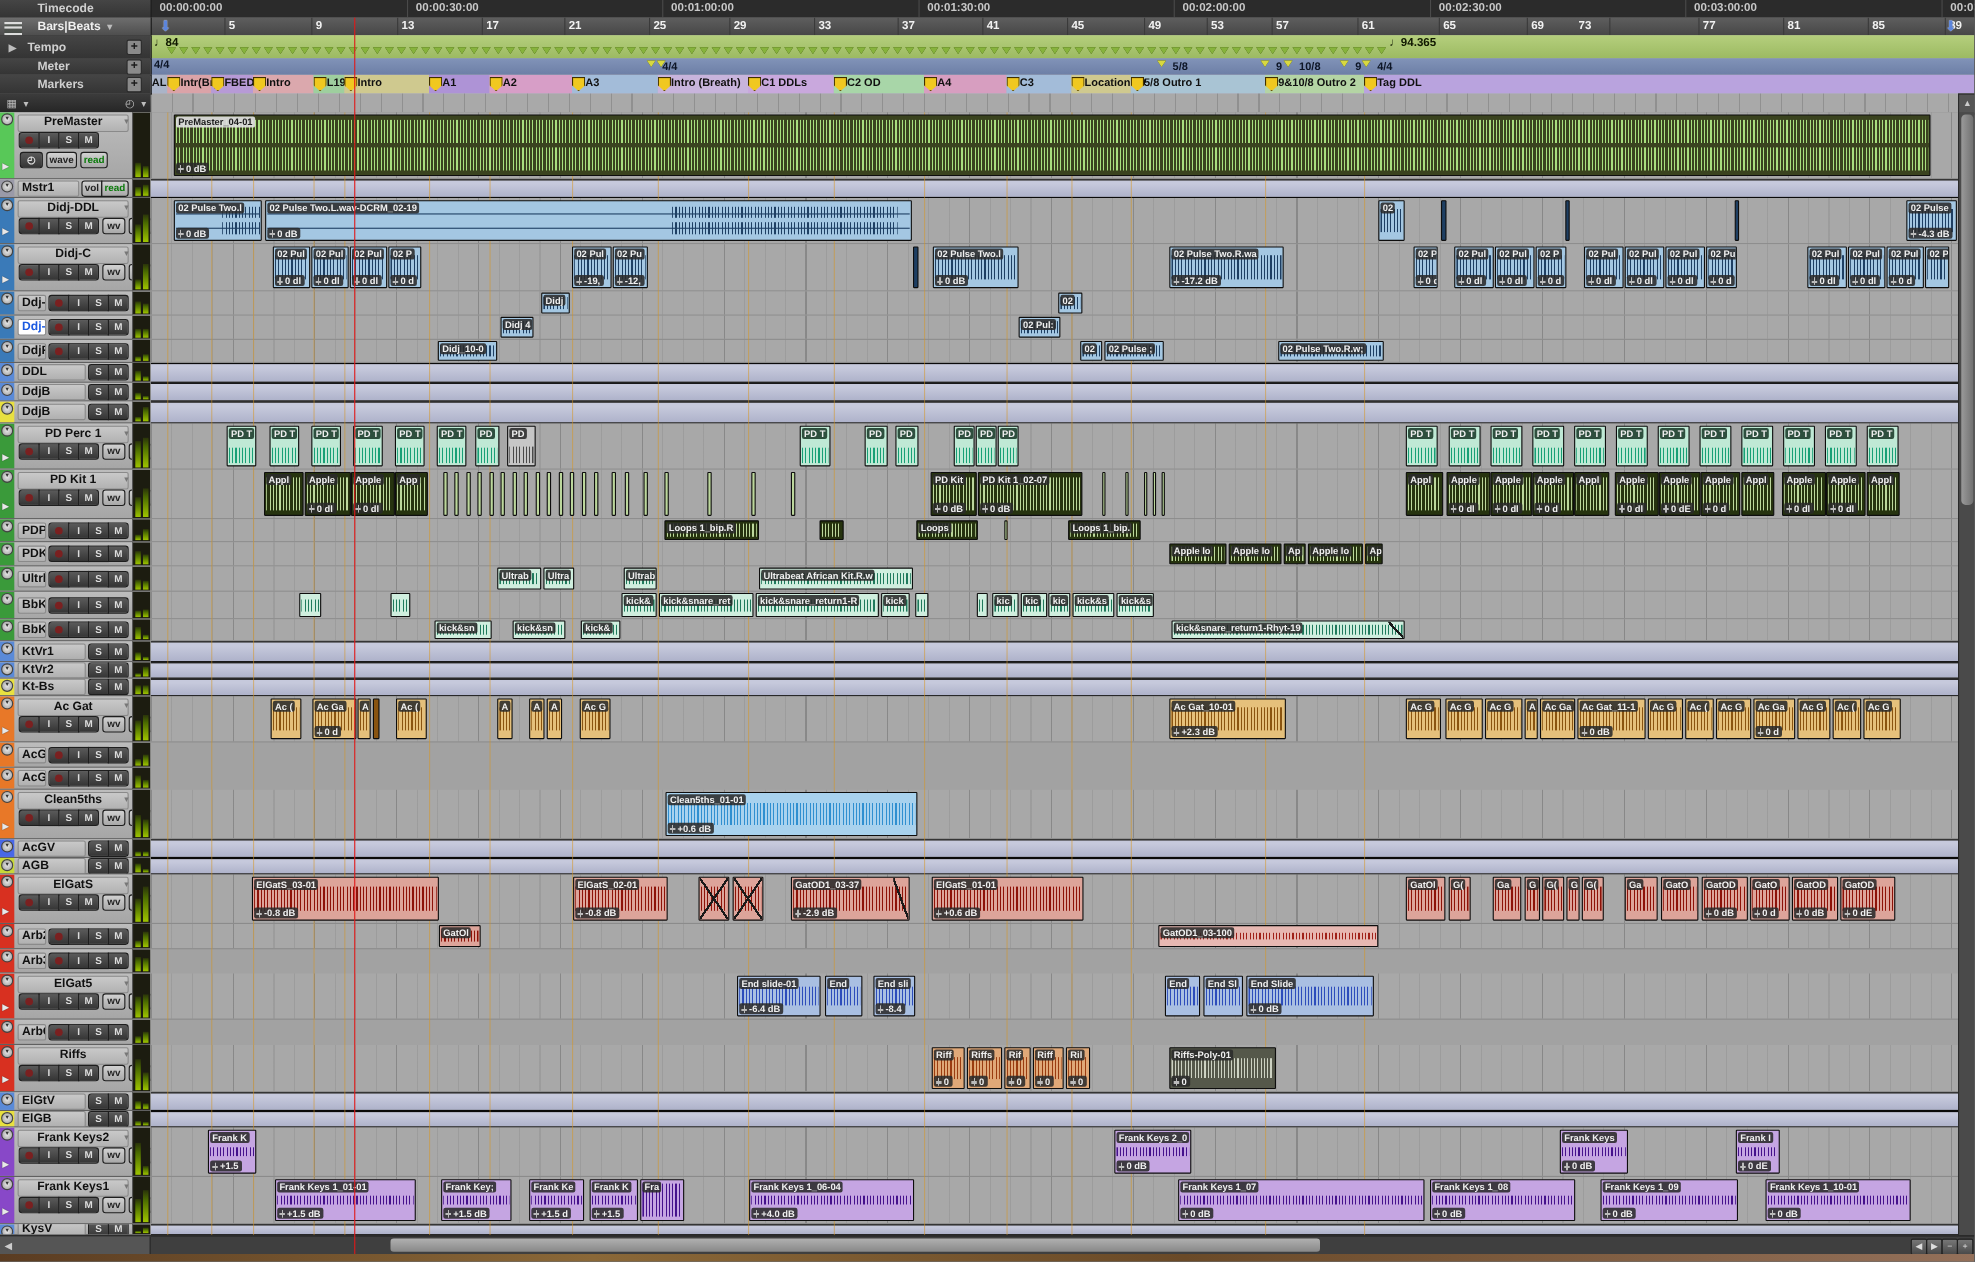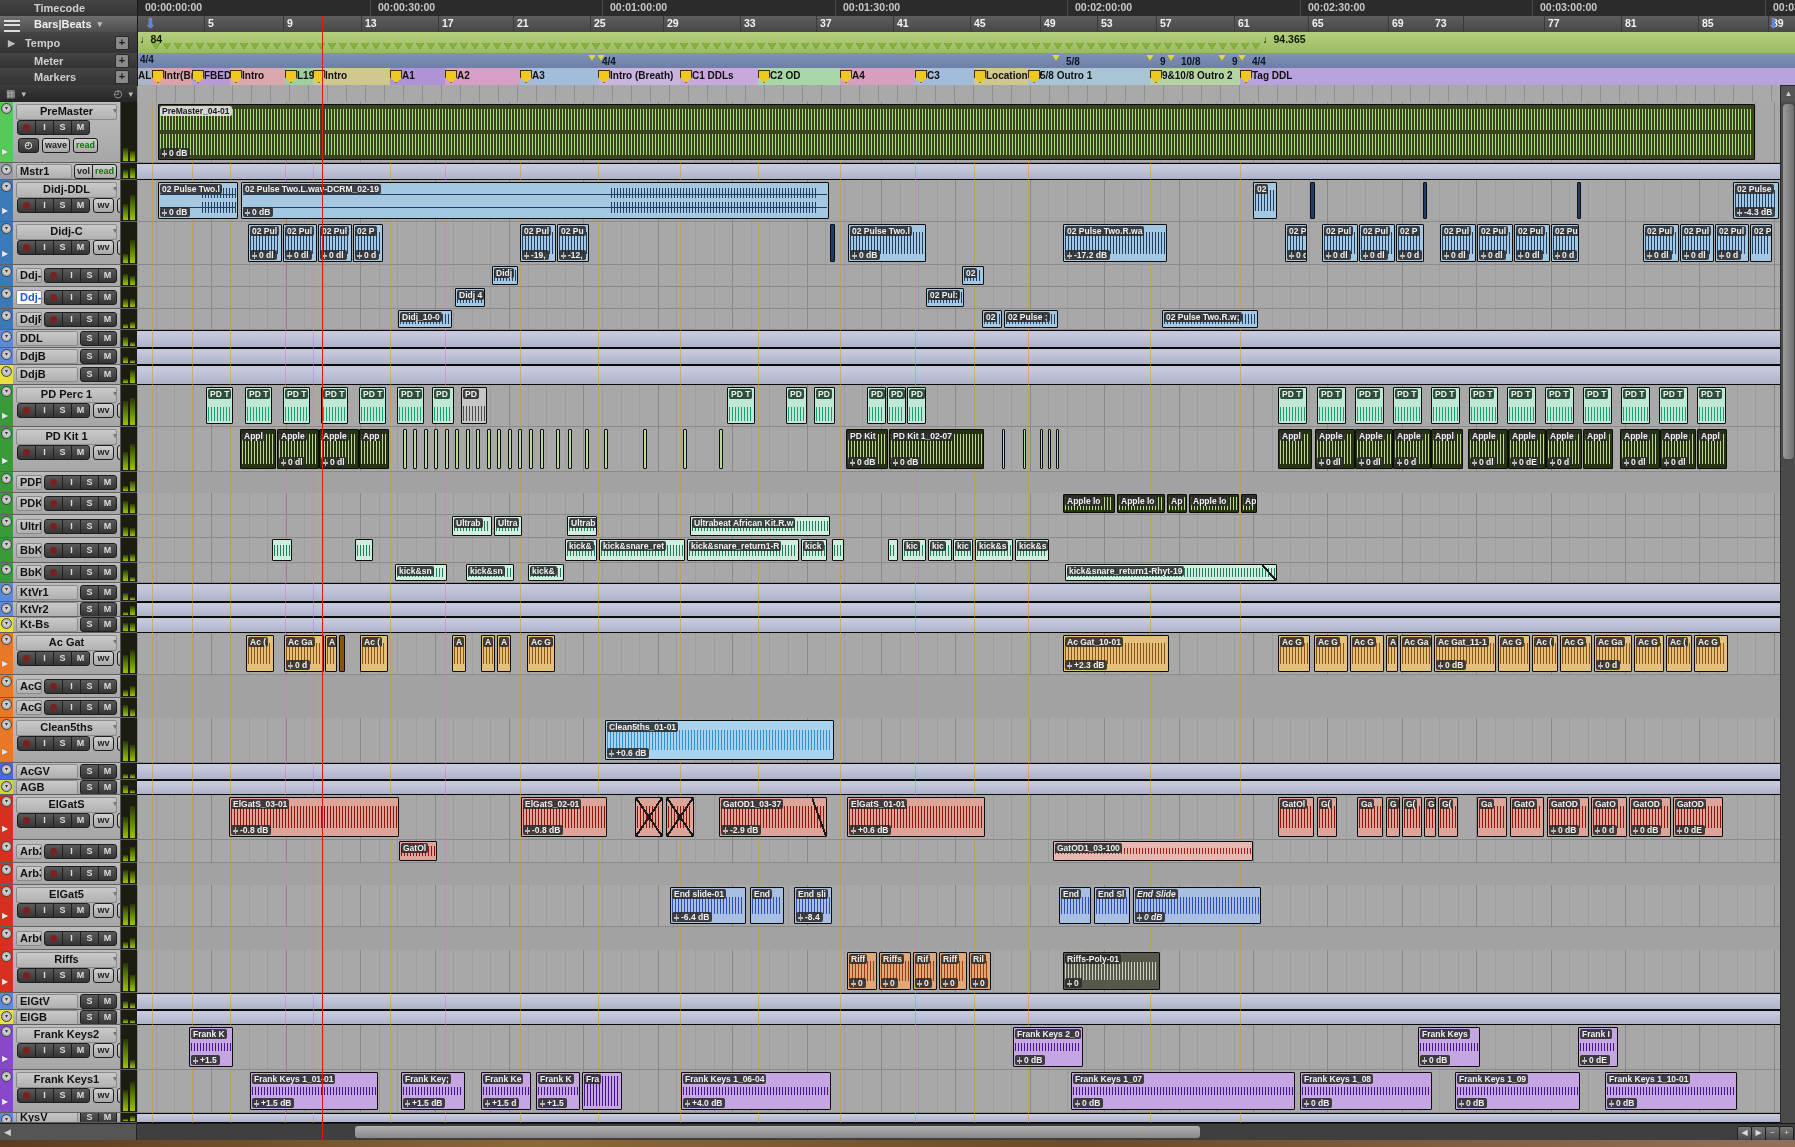--- a/index.html
+++ b/index.html
@@ -1499,20 +1499,38 @@
         <div class="clip" style="left: 1523px; width: 36px; top: 2px; bottom: 2px; background: rgb(38, 51, 15); --wc: #bcd79c;">
           <div class="wv" style="top: 11%; height: 78%;"></div>
           <div class="lb">Apple</div>
           <div class="bd">0 dl</div>
         </div>
         <div class="clip" style="left: 1560px; width: 30px; top: 2px; bottom: 2px; background: rgb(38, 51, 15); --wc: #bcd79c;">
           <div class="wv" style="top: 11%; height: 78%;"></div>
           <div class="lb">Appl</div>
         </div>
       </div>
+      <div class="crow audio" style="top: 370px; height: 21px;">
+        <div class="clip" style="left: 467px; width: 86px; top: 1px; bottom: 1px; background: rgb(38, 51, 15); --wc: #bcd79c;">
+          <div class="wv" style="top: 11%; height: 78%;"></div>
+          <div class="lb">Loops 1_bip.R</div>
+        </div>
+        <div class="clip" style="left: 608px; width: 22px; top: 1px; bottom: 1px; background: rgb(38, 51, 15); --wc: #bcd79c;">
+          <div class="wv" style="top: 11%; height: 78%;"></div>
+        </div>
+        <div class="clip" style="left: 696px; width: 56px; top: 1px; bottom: 1px; background: rgb(38, 51, 15); --wc: #bcd79c;">
+          <div class="wv" style="top: 11%; height: 78%;"></div>
+          <div class="lb">Loops</div>
+        </div>
+        <div class="clip" style="left: 776px; width: 3px; top: 1px; bottom: 1px; background: rgb(188, 215, 156); --wc: #bcd79c;"></div>
+        <div class="clip" style="left: 834px; width: 66px; top: 1px; bottom: 1px; background: rgb(38, 51, 15); --wc: #bcd79c;">
+          <div class="wv" style="top: 11%; height: 78%;"></div>
+          <div class="lb">Loops 1_bip.</div>
+        </div>
+      </div>
       <div class="crow audio" style="top: 391px; height: 22px;">
         <div class="clip" style="left: 926px; width: 52px; top: 1px; bottom: 1px; background: rgb(38, 51, 15); --wc: #bcd79c;">
           <div class="wv" style="top: 11%; height: 78%;"></div>
           <div class="lb">Apple lo</div>
         </div>
         <div class="clip" style="left: 980px; width: 48px; top: 1px; bottom: 1px; background: rgb(38, 51, 15); --wc: #bcd79c;">
           <div class="wv" style="top: 11%; height: 78%;"></div>
           <div class="lb">Apple lo</div>
         </div>
         <div class="clip" style="left: 1030px; width: 20px; top: 1px; bottom: 1px; background: rgb(38, 51, 15); --wc: #bcd79c;">
@@ -1835,21 +1853,21 @@
           <div class="bd">-8.4</div>
         </div>
         <div class="clip" style="left: 922px; width: 32px; top: 2px; bottom: 2px; background: rgb(169, 191, 226); --wc: #2d4cbb;">
           <div class="wv" style="top: 25%; height: 50%;"></div>
           <div class="lb">End</div>
         </div>
         <div class="clip" style="left: 957px; width: 36px; top: 2px; bottom: 2px; background: rgb(169, 191, 226); --wc: #2d4cbb;">
           <div class="wv" style="top: 25%; height: 50%;"></div>
           <div class="lb">End Sl</div>
         </div>
-        <div class="clip" style="left: 996px; width: 128px; top: 2px; bottom: 2px; background: rgb(169, 191, 226); font-style: italic; --wc: #2d4cbb;">
+        <div class="clip" style="left: 996px; width: 116px; top: 2px; bottom: 2px; background: rgb(169, 191, 226); --wc: #2d4cbb;">
           <div class="wv" style="top: 25%; height: 50%;"></div>
           <div class="lb">End Slide</div>
           <div class="bd">0 dB</div>
         </div>
       </div>
       <div class="crow audio" style="top: 848px; height: 43px;">
         <div class="clip" style="left: 710px; width: 30px; top: 2px; bottom: 2px; background: rgb(224, 168, 120); --wc: #9a3c10;">
           <div class="wv" style="top: 22.5%; height: 55%;"></div>
           <div class="lb">Riff</div>
           <div class="bd">0</div>

